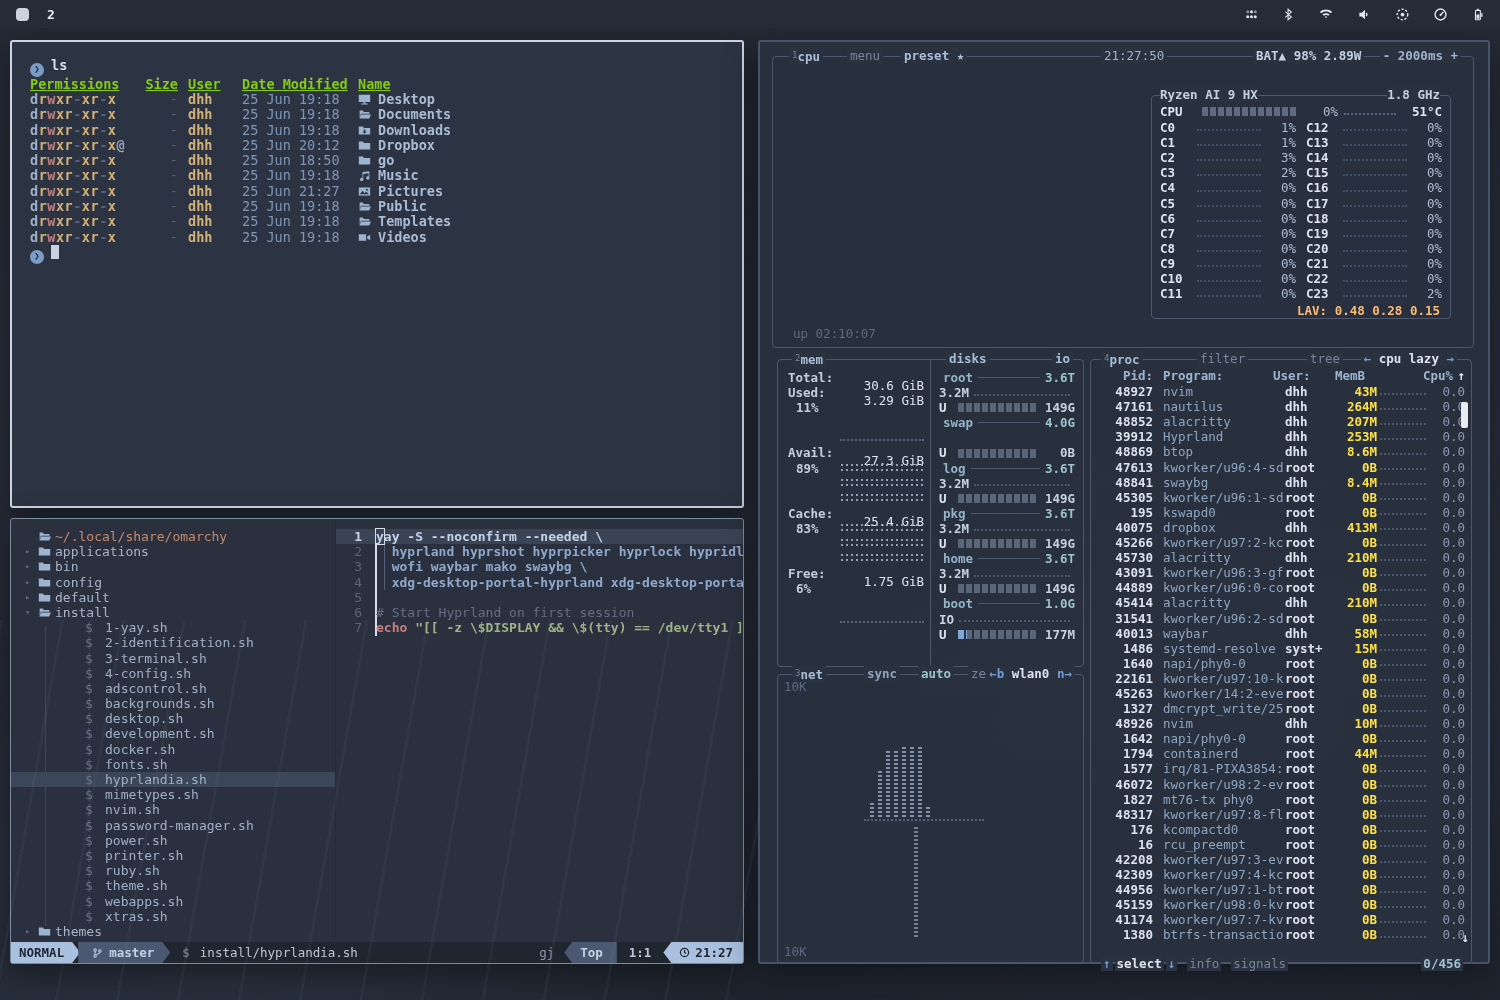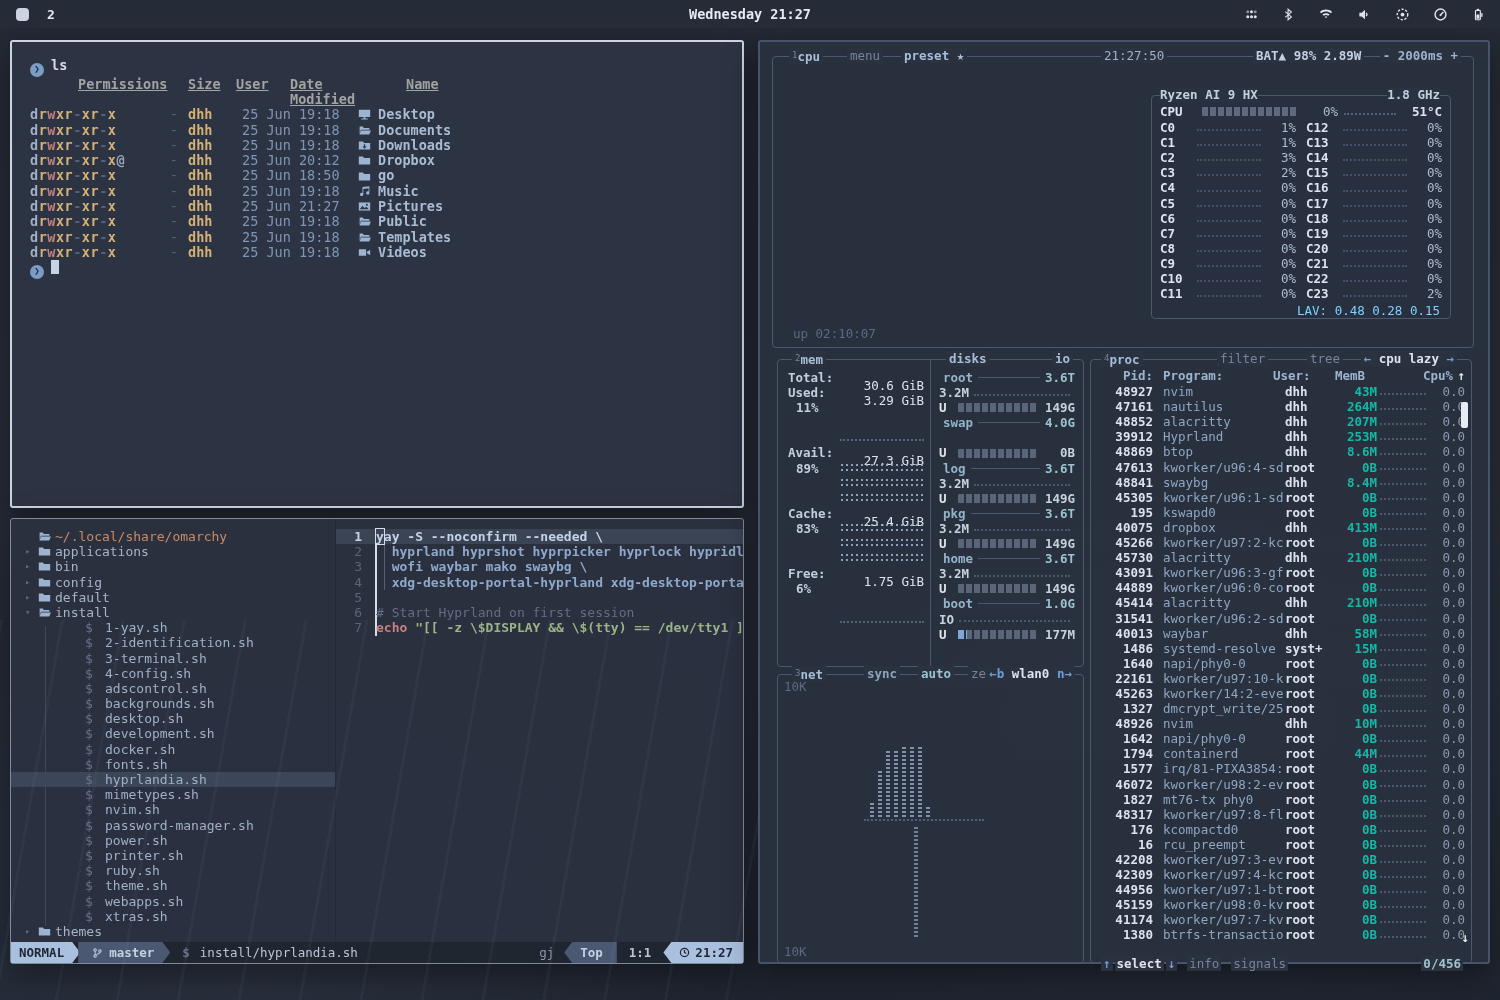--- a/index.html
+++ b/index.html
@@ -28,21 +28,21 @@
   
   .win{ position:absolute; border-radius:3px; box-shadow:0 10px 34px rgba(0,0,0,.45); }
 
   
   .win-ls{ left:10px; top:40px; width:734px; height:468px; border:2px solid #ccd3e2;
     background:rgba(44,52,67,.97); padding:16px 18px; font-size:13.5px; line-height:15.3px; }
   .prompt-circle{ display:inline-flex; width:14px; height:14px; border-radius:50%; background:#7b9cc4;
     color:#222a38; font-size:9px; align-items:center; justify-content:center; font-weight:bold; margin-right:7px; vertical-align:-2px;}
   .ls-cmd{ color:#d7dde8; font-weight:bold; }
   .ls-grid{ display:grid; grid-template-columns:100px 38px 44px 106px auto; column-gap:10px; }
-  .ls-head span{ color:#a3a3a3; font-weight:bold; text-decoration:underline;margin-left:48px; }
+  .ls-head span{ color:#84cc16; font-weight:bold; text-decoration:underline; }
   .ls-head .h-size{ text-align:right; }
   .ls-row span{ white-space:pre; }
   .l-perm{ font-weight:bold; letter-spacing:.5px;}
   .pc-d{color:#9fb0c8;} .pc-r{color:#d3b177;} .pc-w{color:#c08080;} .pc-x{color:#d3b177;}
   .pc-dash{color:#55617a;} .pc-at{color:#9aa7bd;}
   .l-size{ color:#55617a; text-align:right; }
   .l-user{ color:#d3b177; font-weight:bold; }
   .l-date{ color:#7f95b5; }
   .l-name{ color:#a9bcd4; font-weight:bold; display:flex; align-items:center; gap:6px;}
   .l-name .ficon{ display:inline-flex; width:14px; }
@@ -112,21 +112,21 @@
   .meter{ height:9px; flex:1; margin:0 6px; background:repeating-linear-gradient(90deg, rgba(138,154,181,.55) 0 6px, transparent 6px 8px); border-radius:1px;}
   .cpu-pct{ width:34px; text-align:right; color:#aebdd2; }
   .cpu-dots{ width:52px; margin:0 6px; border-bottom:2px dotted #55617a; height:7px;}
   .cpu-temp{ width:40px; text-align:right; color:#dde4ef; font-weight:bold;}
   .cores{ display:flex; gap:10px; margin-top:1px;}
   .corecol{ flex:1; }
   .corerow{ display:flex; align-items:center; height:15.1px;}
   .corerow .cname{ width:32px; color:#dde4ef; font-weight:bold;}
   .coredots{ flex:1; border-bottom:2px dotted #43506a; height:7px; margin:0 5px;}
   .corerow .cpct{ width:30px; text-align:right; color:#aebdd2;}
-  .lavrow{ text-align:right; color:#7dd3fc; font-weight:normal; margin-top:2px; padding-right:2px;}
+  .lavrow{ text-align:right; color:#fdba74; font-weight:bold; margin-top:2px; padding-right:2px;}
   .uptime{ position:absolute; left:20px; bottom:6px; color:#5d6a82; }
 
   .mem-box{ left:17px; top:317px; width:307px; height:308px; }
   .mem-cols{ display:flex; height:100%; }
   .mem-left{ width:152px; padding:10px 6px 0 10px; }
   .mem-right{ flex:1; border-left:1px solid #4b5870; padding:10px 8px 0 8px; }
   .mrow{ display:flex; height:15.1px; align-items:center;}
   .mlab{ color:#c3cedd; font-weight:bold; }
   .mval{ margin-left:auto; color:#dfe5ee; font-weight:normal;margin-top:16px;}
   .mpct{ color:#c3cedd; padding-left:8px; font-weight:bold;}
@@ -168,21 +168,21 @@
   .ph-user{ width:52px;}
   .ph-mem{ width:40px; text-align:right;}
   .ph-dots{ width:52px;}
   .ph-cpu{ width:36px; text-align:right;}
   .ph-arr{ width:12px; color:#e7ebf2; text-align:right;}
   .prows{ margin:1px 6px 0 6px; }
   .prow{ display:flex; align-items:center; height:15.1px; }
   .pp-pid{ width:56px; text-align:right; color:#dce3ee; font-weight:bold;}
   .pp-prog{ flex:1; padding-left:10px; color:#8ea6c2; overflow:hidden; white-space:pre;}
   .pp-user{ width:52px; color:#dce3ee; font-weight:bold;}
-  .pp-mem{ width:40px; text-align:right; color:#14b8a6; font-weight:bold;}
+  .pp-mem{ width:40px; text-align:right; color:#fde047; font-weight:bold;}
   .pp-dots{ width:46px; border-bottom:2px dotted #4b5870; height:6px; margin:0 3px;}
   .pp-cpu{ width:36px; text-align:right; color:#8b99b0;}
   .proc-scroll{ position:absolute; right:3px; top:42px; width:7px; height:26px; background:#e7ebf2; border-radius:2px;}
   .proc-down{ position:absolute; right:2px; bottom:18px; color:#e7ebf2; font-weight:bold;}
   .proc-foot{ position:absolute; left:10px; right:8px; bottom:-8px; display:flex; gap:10px; background:transparent;}
   .pf-item{ padding:0 2px; }
   .pf-sel{ color:#dce3ee; font-weight:bold; background:#2a313f;}
   .pf-arrow{ color:#6f9ed8; font-weight:bold; background:#2a313f;}
   .pf-dim{ color:#76849c; background:#2a313f;}
   .pf-count{ margin-left:auto; color:#9fc3cf; font-weight:bold; background:#2a313f;text-align:right;}
@@ -191,21 +191,20 @@
   .tl-ms{ color:#9fb2cc; font-weight:bold;}
   .kblue{ color:#6f9ed8; font-weight:bold;}
   .kwhite{ color:#dce3ee; font-weight:bold;}
 </style>
 </head>
 <body>
 
 <div class="topbar">
   <span class="ws-dot"></span>
   <span class="ws-num">2</span>
-  <span class="topbar-clock">Wednesday 21:27</span>
   <span class="tray">
     <span>
         <svg width="15" height="15" viewBox="0 0 16 16" fill="#dfe4ee">
           <circle cx="4" cy="5" r="1.6" opacity=".55"></circle>
           <circle cx="8" cy="5" r="1.6"></circle>
           <circle cx="12" cy="5" r="1.6" opacity=".55"></circle>
           <circle cx="4" cy="10.5" r="1.6"></circle>
           <circle cx="8" cy="10.5" r="1.6"></circle>
           <circle cx="12" cy="10.5" r="1.6"></circle>
         </svg>
@@ -942,21 +941,21 @@
           <i style="height:72px"></i>
           <i style="height:10px"></i>
       </div>
       <div class="ng-base"></div>
       <div class="ng-down"></div>
     </div>
   </div>
 
   <div class="bbox proc-box">
     <span class="blabel lab-bg" style="left:10px;"><span class="sup">4</span><b>proc</b></span>
-    <span class="blabel lab-bg" style="left:126px;"><span class="dim">filter</span></span>
+    <span class="blabel lab-bg" style="left:106px;"><span class="dim">filter</span></span>
     <span class="blabel lab-bg" style="right:128px;"><span class="dim">tree</span></span>
     <span class="blabel lab-bg" style="right:14px;"><span class="kblue">←</span> <span class="kwhite">cpu lazy</span> <span class="kblue">→</span></span>
     <div class="proc-head">
       <span class="ph-pid">Pid:</span>
       <span class="ph-prog">Program:</span>
       <span class="ph-user">User:</span>
       <span class="ph-mem">MemB</span>
       <span class="ph-dots"></span>
       <span class="ph-cpu">Cpu%</span>
       <span class="ph-arr">↑</span>

